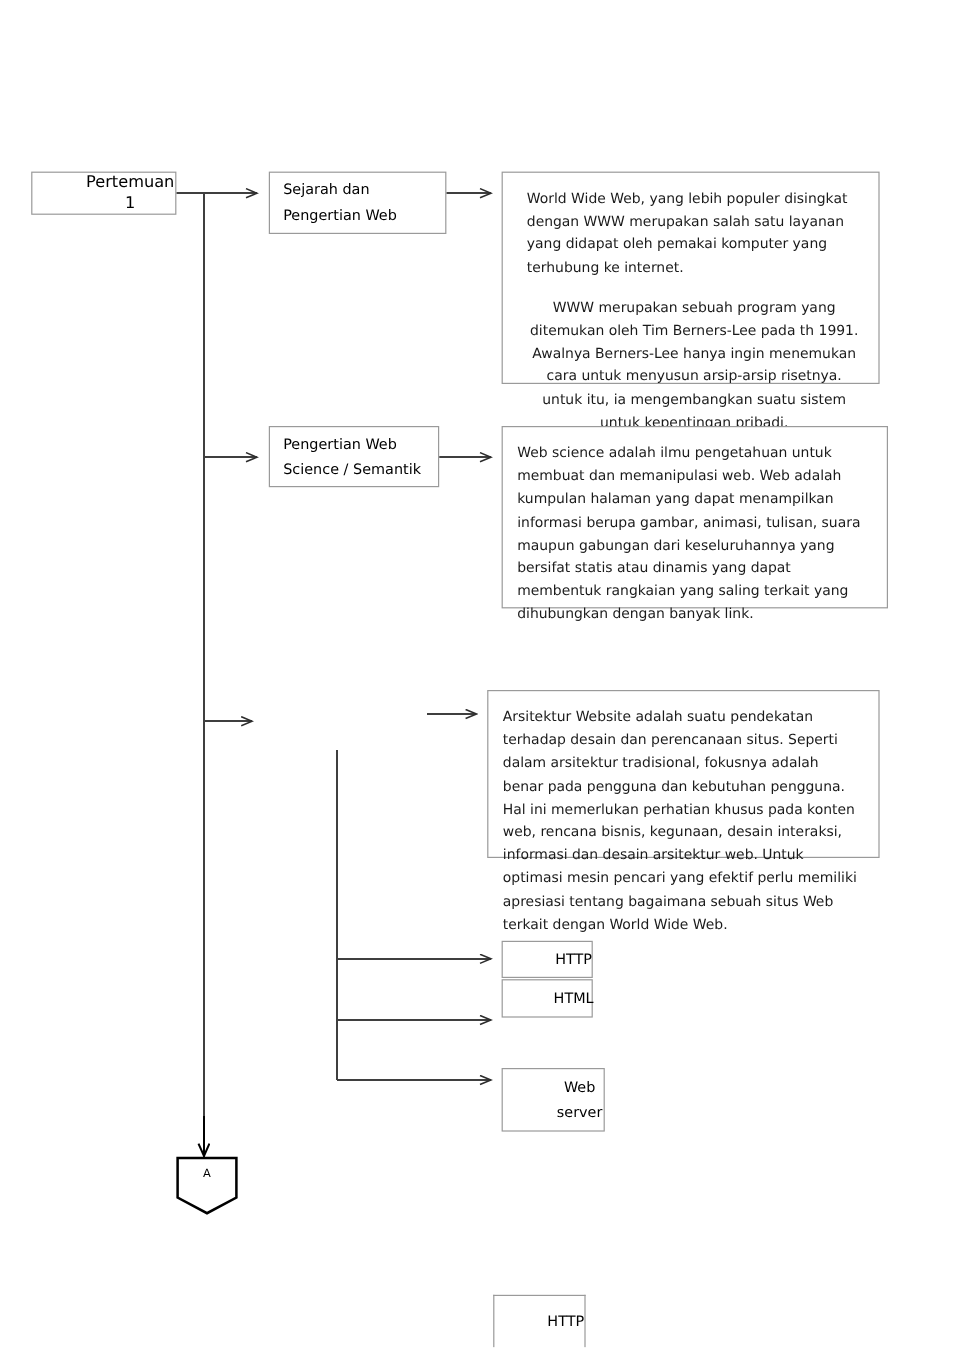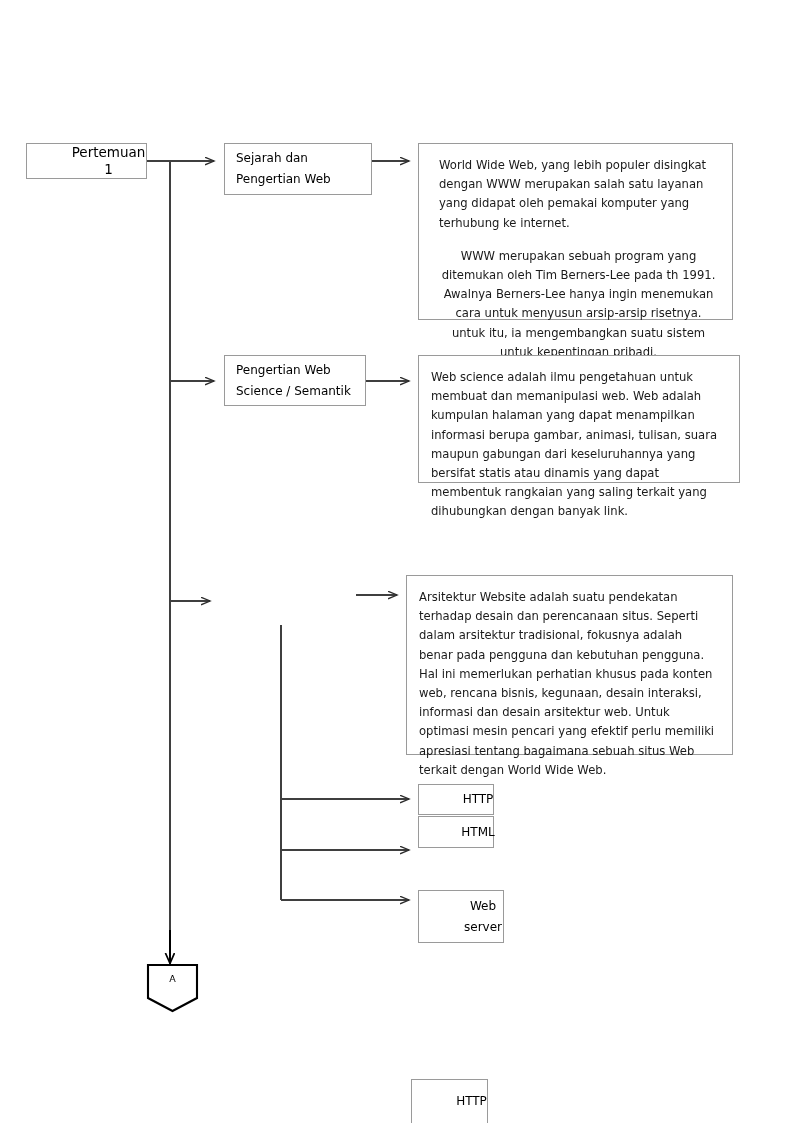--- a/index.html
+++ b/index.html
@@ -100,27 +100,27 @@
     left: 418px;
     top: 143px;
     width: 315px;
     height: 177px;
     padding-left: 20px;
   }
   #node-desc-2 {
     left: 418px;
     top: 355px;
     width: 322px;
-    height: 128px;
+    height: 152px;
   }
   #node-desc-3 {
     left: 406px;
     top: 575px;
     width: 327px;
-    height: 180px;
+    height: 140px;
   }
 
   
   .leaf {
     font-size: 12px;
     line-height: 21px;
   }
   #node-leaf-http {
     left: 418px;
     top: 784px;

